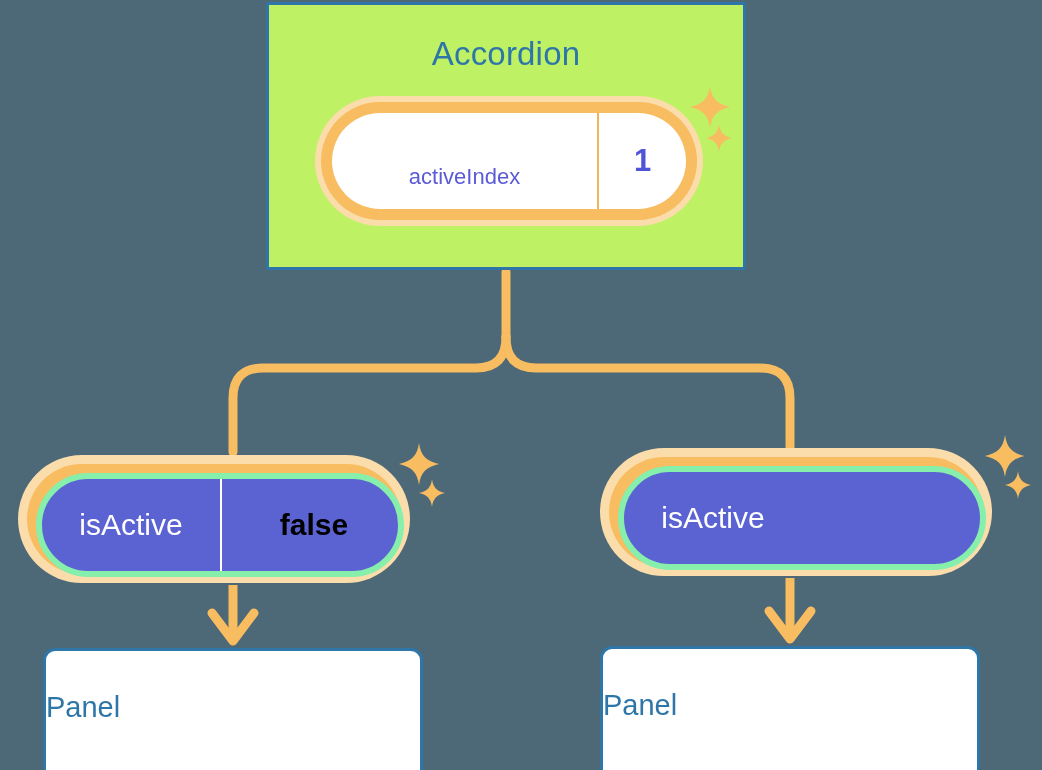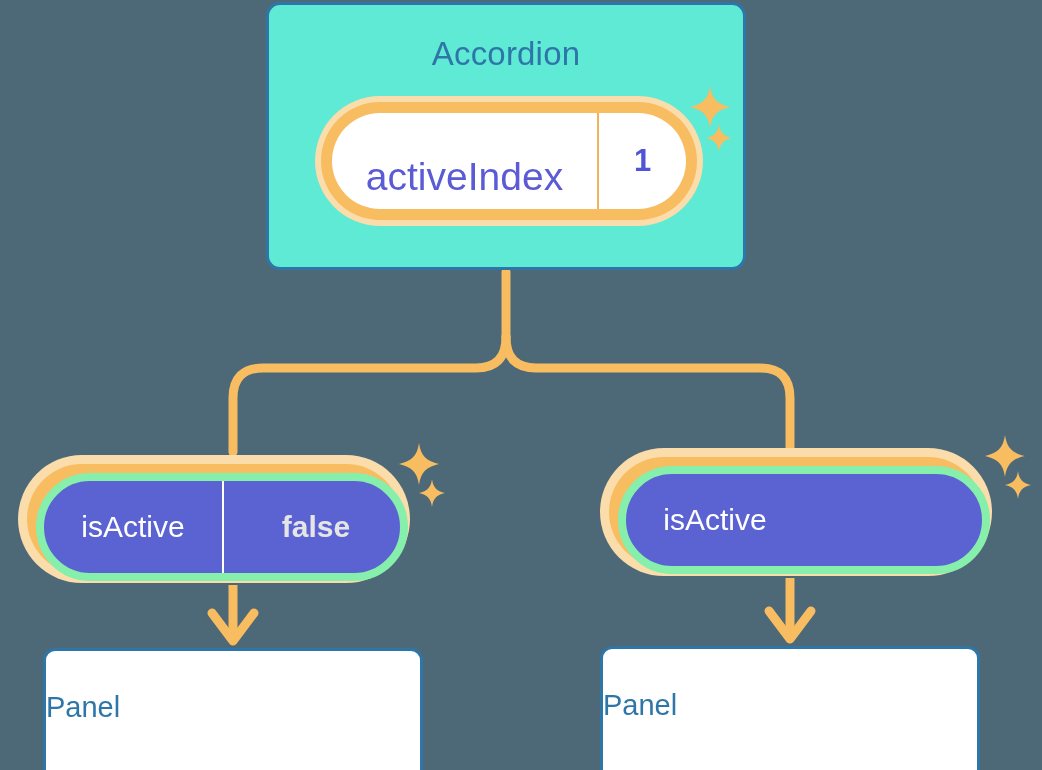--- a/index.html
+++ b/index.html
@@ -26,23 +26,23 @@
     top: 0;
     width: 1042px;
     height: 770px;
     pointer-events: none;
   }
 
   
   .card {
     position: absolute;
     box-sizing: border-box;
-    background: #5eead4;
+    background: #bef264;
     border: 3px solid #2e76a8;
-    border-radius: 14px;
+    border-radius: 2px;
   }
   #accordion-card {
     left: 266px;
     top: 2px;
     width: 480px;
     height: 268px;
   }
   .card-title {
     position: absolute;
     left: 0;
@@ -115,47 +115,47 @@
   
   #pill-activeindex .pill-halo { left: 0;  top: 0;  width: 388px; height: 130px; }
   #pill-activeindex .pill-ring { left: 6px; top: 6px; width: 376px; height: 118px; }
   #pill-activeindex .pill-body {
     left: 17px; top: 17px; width: 354px; height: 96px;
     background: #ffffff;
   }
   #pill-activeindex .pill-key {
     width: 265px;
     color: #5b5bd6;
-    font-size: 39px;
+    font-size: 22px;
     margin-top: 32px;
   }
   #pill-activeindex .pill-val {
     width: 89px;
     color: #4f55d4;
     font-size: 31px;
     font-weight: 700;
     border-left: 2px solid #f0b45c;
   }
 
   
   .pill-purple .pill-halo { left: 0;   top: 0;   width: 392px; height: 128px; }
   .pill-purple .pill-ring { left: 9px; top: 9px; width: 374px; height: 110px; }
   .pill-purple .pill-body {
     left: 18px; top: 18px; width: 356px; height: 92px;
     background: #5b63d3;
-    border: 8px solid #86efac;
+    border: 6px solid #86efac;
   }
   .pill-purple .pill-key {
     width: 178px;
     color: #ffffff;
     font-size: 30px;
   }
   .pill-purple .pill-val {
     width: 174px;
-    color: #e5e5e5;
+    color: #000000;
     font-size: 30px;
     font-weight: 700;
     border-left: 2px solid #ffffff;
     padding-left: 12px;
   }
 
   #pill-left  { left: 18px;  top: 455px; width: 392px; height: 128px; }
   #pill-right { left: 600px; top: 448px; width: 392px; height: 128px; }
 
   

